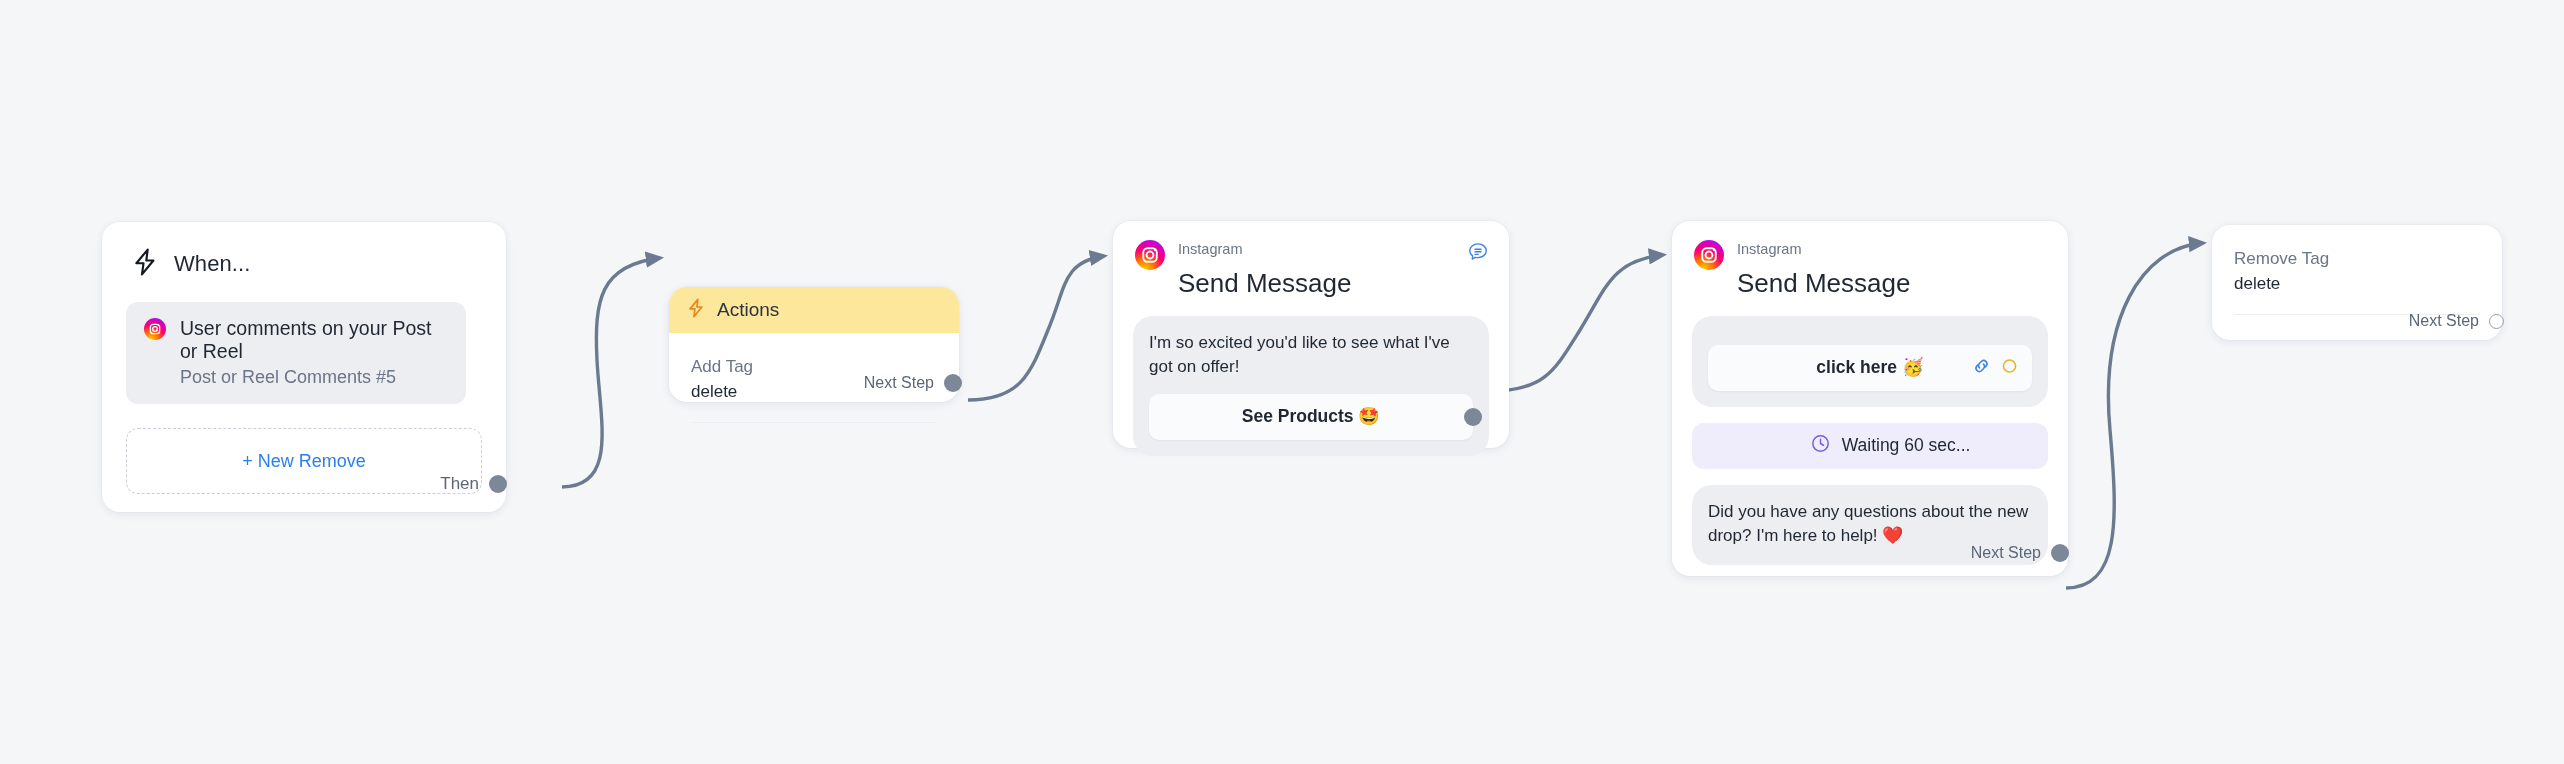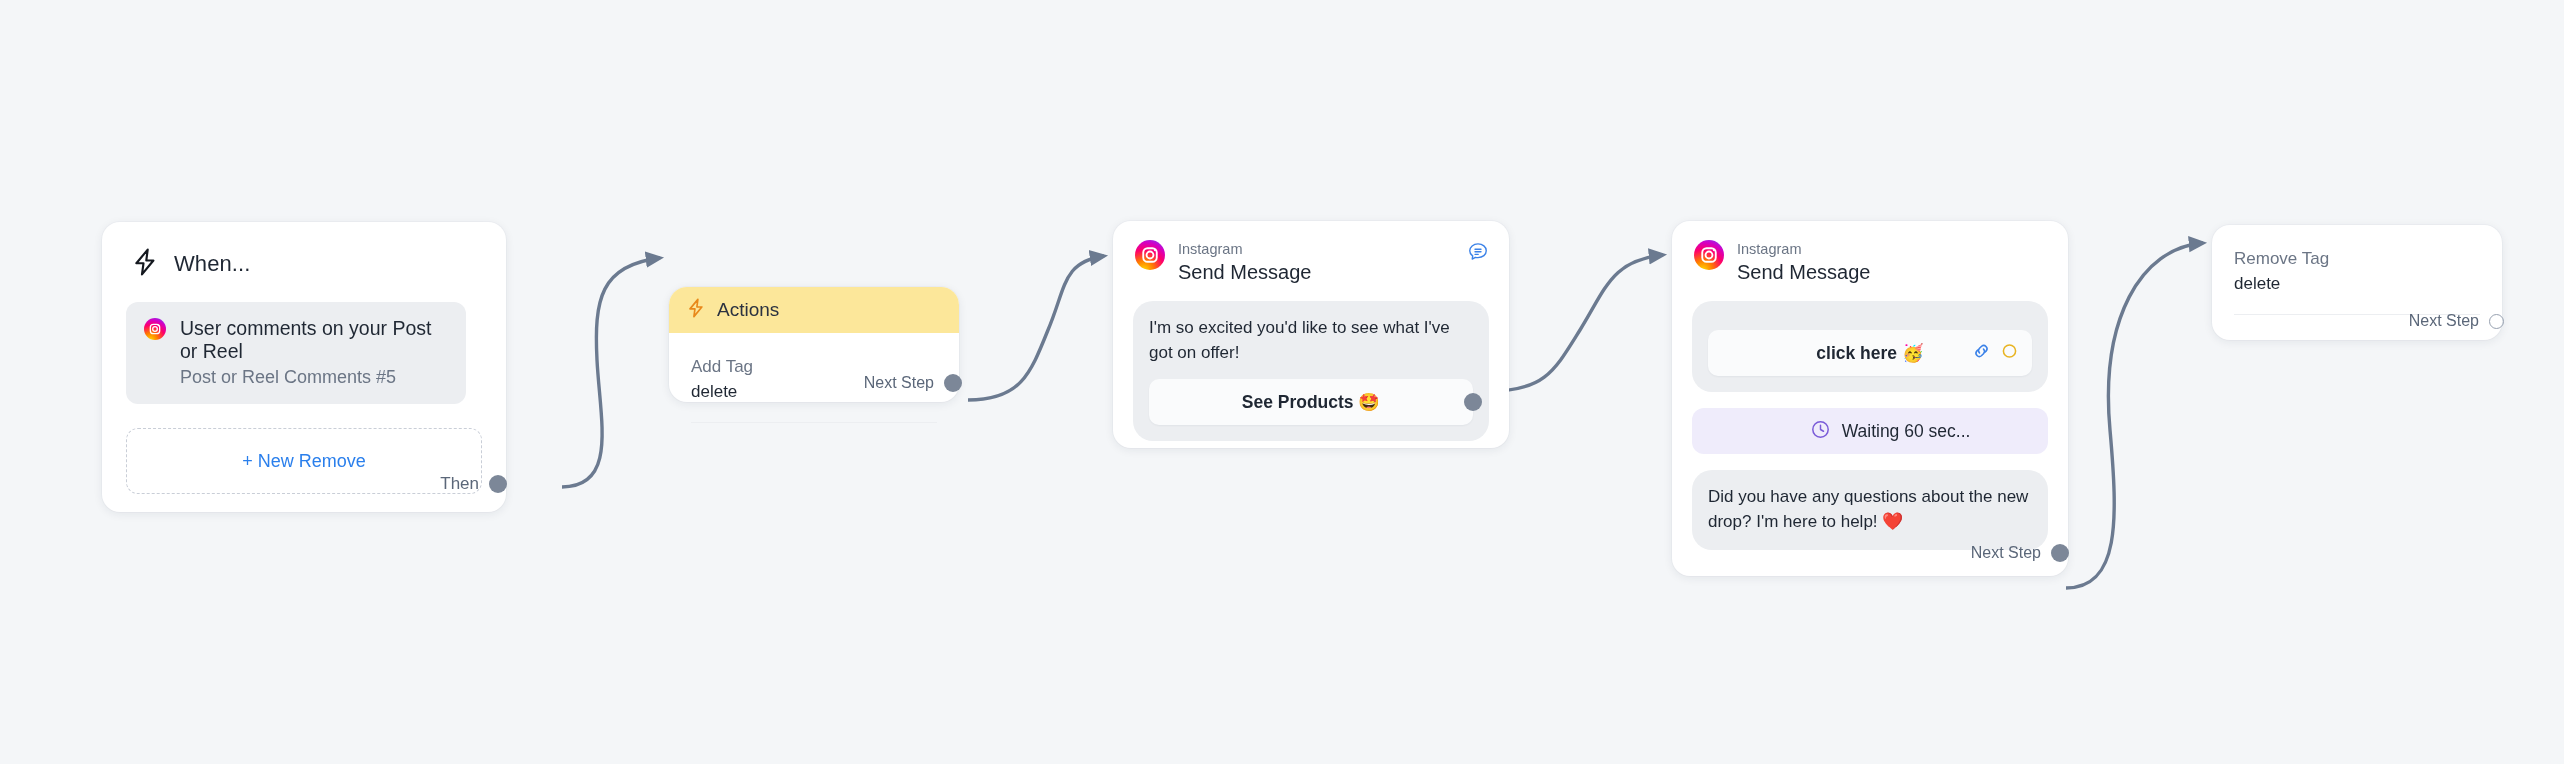--- a/index.html
+++ b/index.html
@@ -122,23 +122,23 @@
   .msg-card { width: 396px; }
   .msg-card.m1 { left: 1113px; top: 221px; height: 227px; }
   .msg-card.m2 { left: 1672px; top: 221px; height: 355px; }
   .msg-head {
     display: flex;
     align-items: flex-start;
     gap: 13px;
     padding: 19px 22px 0 22px;
     position: relative;
   }
-  .msg-head-texts { display: flex; flex-direction: column; gap: 2px; }
+  .msg-head-texts { display: flex; flex-direction: column; gap: 9px; }
   .msg-platform { font-size: 14.5px; color: #6b7585; line-height: 1.25; }
-  .msg-action { font-size: 20px; color: #1f2733; line-height: 1.25; }
+  .msg-action { font-size: 26px; color: #1f2733; line-height: 1.25; }
   .chat-badge { position: absolute; right: 20px; top: 20px; }
 
   .bubble {
     margin: 16px 20px 16px 20px;
     background: #eceef1;
     border-radius: 20px;
     padding: 15px 16px 16px 16px;
     position: relative;
   }
   .bubble-text { font-size: 17px; color: #1f2733; line-height: 1.45; }

